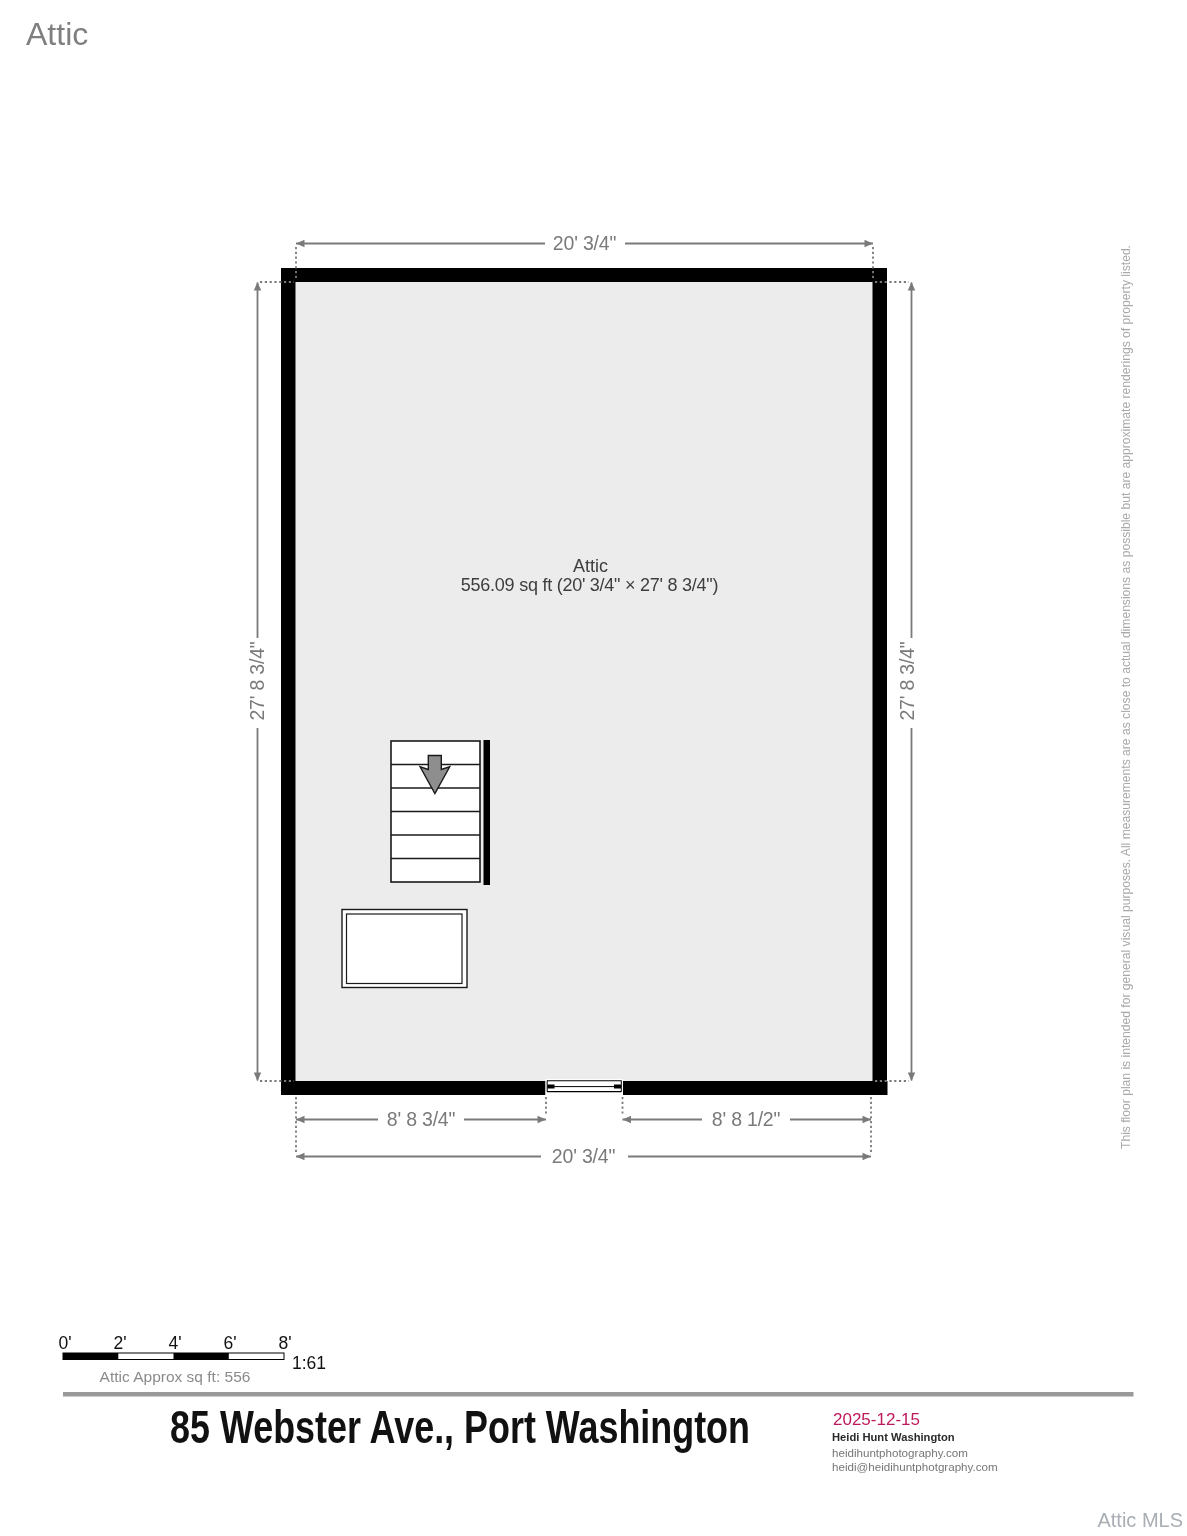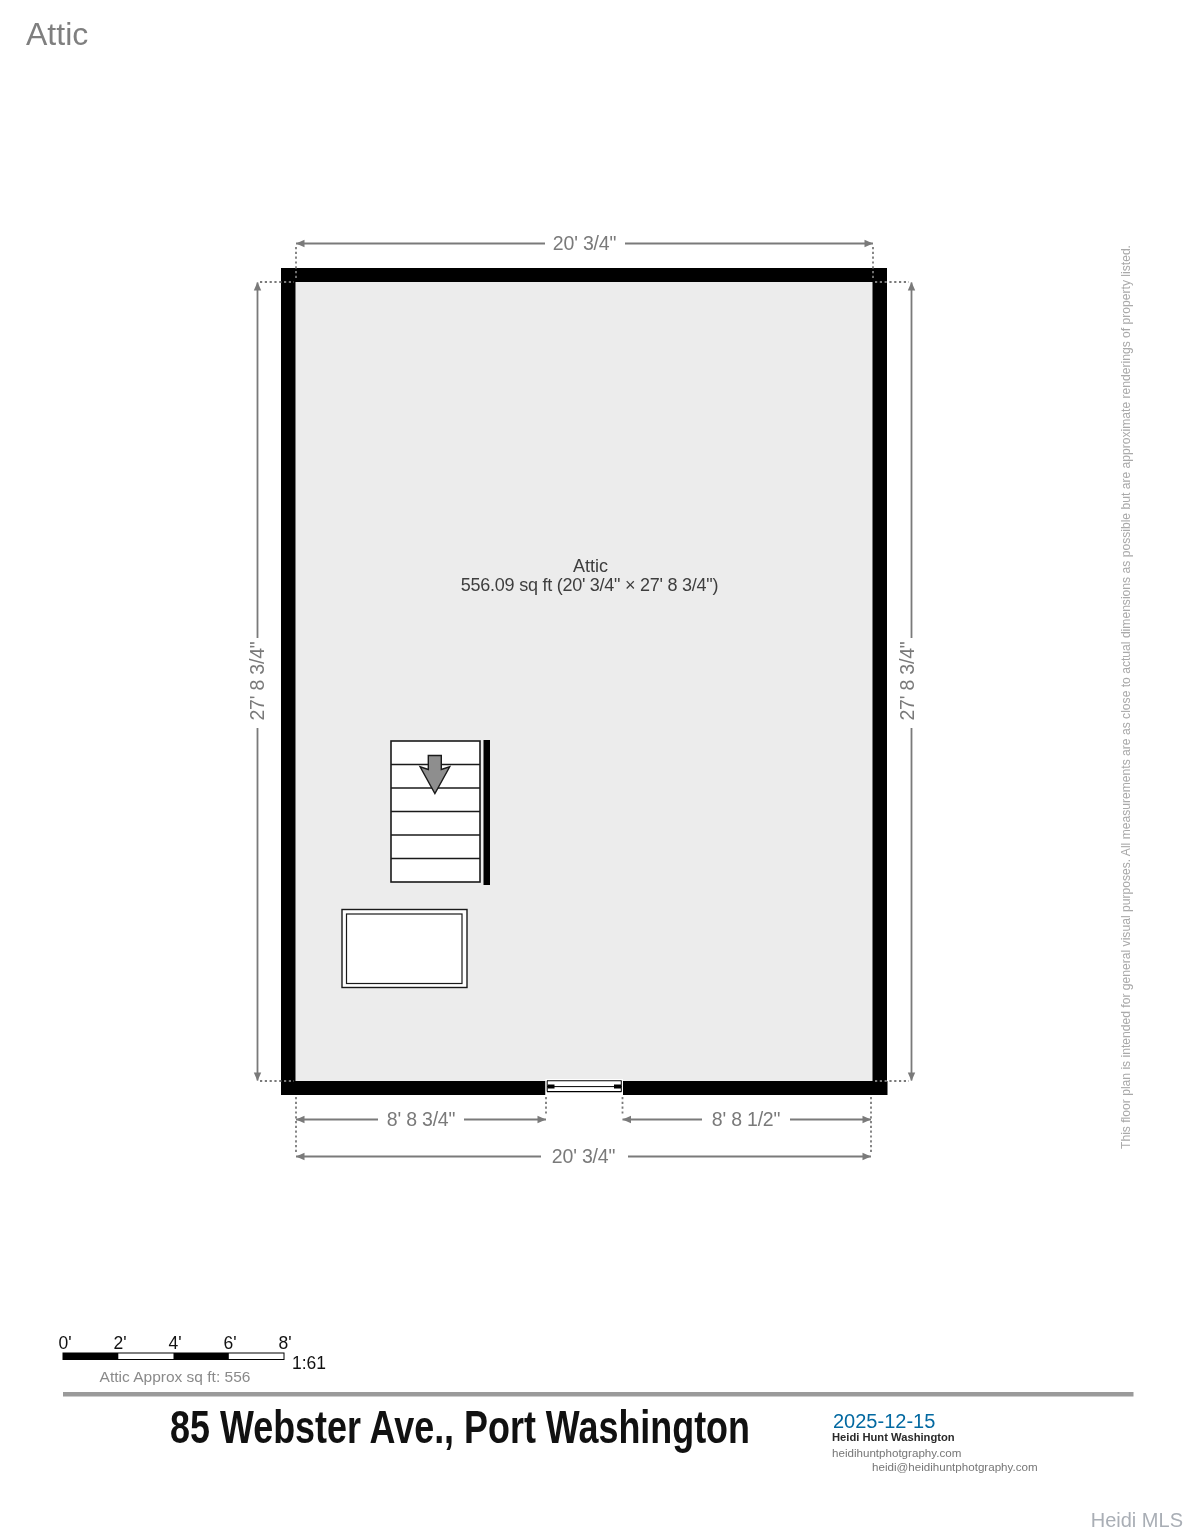--- a/index.html
+++ b/index.html
@@ -138,21 +138,21 @@
 
   <text x="175" y="1381.5" font-size="15.5" fill="#8a8a8a" text-anchor="middle">Attic Approx sq ft: 556</text>
 
   <rect x="63" y="1392" width="1070.5" height="4.5" fill="#9a9a9a"></rect>
 
   <text x="170" y="1442.5" font-size="46" font-weight="bold" fill="#111" textLength="580" lengthAdjust="spacingAndGlyphs">85 Webster Ave., Port Washington</text>
 
   </g>
 </svg>
 
-<div class="abs" style="left:833px;top:1410px;font-size:20px;color:#0369a1;">2025-12-15</div>
+<div class="abs" style="left:833px;top:1410px;font-size:17px;color:#be185d;">2025-12-15</div>
 
 <div class="abs" style="left:832px;top:1431px;font-size:11.2px;font-weight:bold;color:#2a2a2a;">Heidi Hunt Washington</div>
 
-<div class="abs" style="left:832px;top:1446px;font-size:11.6px;color:#767676;">heidihuntphotgraphy.com</div>
+<div class="abs" style="left:832px;top:1446px;font-size:11.6px;color:#767676;">heidihuntphotography.com</div>
 
-<div class="abs" style="left:872px;top:1460px;font-size:11.6px;color:#767676;">heidi@heidihuntphotgraphy.com</div>
+<div class="abs" style="left:832px;top:1460px;font-size:11.6px;color:#767676;">heidi@heidihuntphotgraphy.com</div>
 
-<div class="abs" style="right:4px;top:1509px;font-size:20px;color:#a9aeb5;">Heidi MLS</div>
+<div class="abs" style="right:4px;top:1509px;font-size:20px;color:#a9aeb5;">Attic MLS</div>
 
 </body></html>

